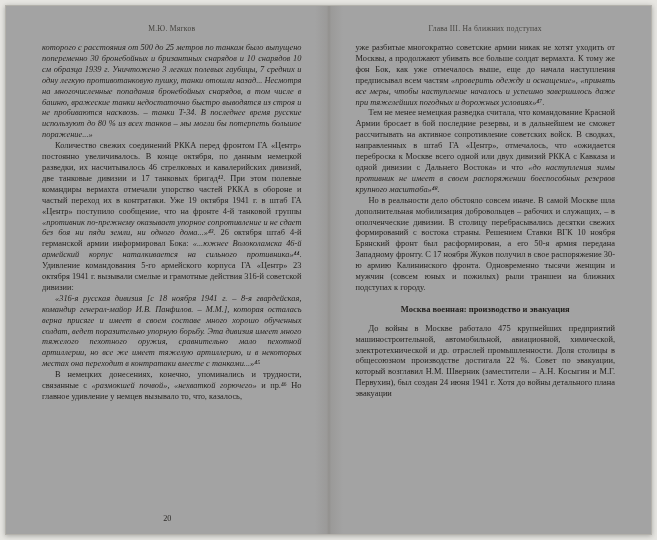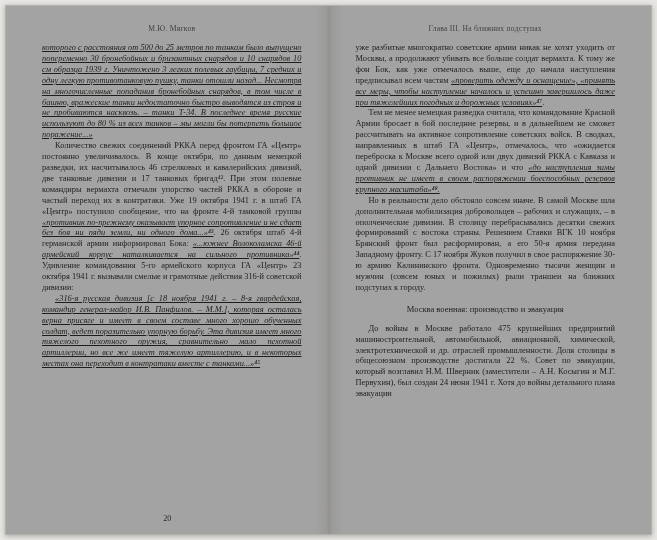--- a/index.html
+++ b/index.html
@@ -27,41 +27,42 @@
   .running-head{
     text-align:center;font-size:7.6px;color:#44423e;
     letter-spacing:.25px;margin-bottom:10px;white-space:nowrap;
   }
   .body{
     font-size:8.4px;line-height:10.9px;color:#201e1b;
     text-align:justify;
   }
   .para{margin:0;text-indent:13px;}
   .para.cont{text-indent:0;}
-  .it{font-style:italic;text-decoration:underline;}
+  .it{font-style:italic;}
   .subhead{
     margin:10px 0 9px;text-indent:0;text-align:center;
-    font-weight:normal;font-size:8.5px;
+    font-weight:bold;font-size:8.5px;
   }
   .page-num{
     position:absolute;bottom:11px;left:0;right:0;
     text-align:center;font-size:8.2px;color:#2c2a27;
   }
 </style>
 </head>
 <body>
 
 <div class="stage">
 
   <div class="page left">
     <div class="running-head">М.Ю. Мягков</div>
     <div class="body">
       <p class="para cont it">которого с расстояния от 500 до 25 метров по танкам было выпущено попеременно 30 бронебойных и бризантных снарядов и 10 снарядов 10 см образца 1939 г. Уничтожено 3 легких полевых гаубицы, 7 средних и одну легкую противотанковую пушку, танки отошли назад... Несмотря на многочисленные попадания бронебойных снарядов, в том числе в башню, вражеские танки недостаточно быстро выводятся из строя и не пробиваются насквозь. – танки Т-34. В последнее время русские используют до 80 % из всех танков – мы могли бы потерпеть большое поражение...»</p>
       <p class="para"><span>Количество свежих соединений РККА перед фронтом ГА «Центр» постоянно увеличивалось. В конце октября, по данным немецкой разведки, их насчитывалось 46 стрелковых и кавалерийских дивизий, две танковые дивизии и 17 танковых бригад⁴². При этом полевые командиры вермахта отмечали упорство частей РККА в обороне и частый переход их в контратаки. Уже 19 октября 1941 г. в штаб ГА «Центр» поступило сообщение, что на фронте 4-й танковой группы </span><span class="it">«противник по-прежнему оказывает упорное сопротивление и не сдает без боя ни пяди земли, ни одного дома...»⁴³</span><span>. 26 октября штаб 4-й германской армии информировал Бока: </span><span class="it">«...южнее Волоколамска 46-й армейский корпус наталкивается на сильного противника»⁴⁴</span><span>. Удивление командования 5-го армейского корпуса ГА «Центр» 23 октября 1941 г. вызывали смелые и грамотные действия 316-й советской дивизии:</span></p>
       <p class="para it">«316-я русская дивизия [с 18 ноября 1941 г. – 8-я гвардейская, командир генерал-майор И.В. Панфилов. – М.М.], которая осталась верна присяге и имеет в своем составе много хорошо обученных солдат, ведет поразительно упорную борьбу. Эта дивизия имеет много тяжелого пехотного оружия, сравнительно мало пехотной артиллерии, но все же имеет тяжелую артиллерию, и в некоторых местах она переходит в контратаки вместе с танками...»⁴⁵</p>
+      <p class="para"><span>В немецких донесениях, конечно, упоминались и трудности, связанные с </span><span class="it">«размокшей почвой», «нехваткой горючего»</span><span> и пр.⁴⁶ Но главное удивление у немцев вызывало то, что, казалось,</span></p>
     </div>
     <div class="page-num">20</div>
   </div>
 
   <div class="page right">
     <div class="running-head">Глава III. На ближних подступах</div>
     <div class="body">
       <p class="para cont"><span>уже разбитые многократно советские армии никак не хотят уходить от Москвы, а продолжают убивать все больше солдат вермахта. К тому же фон Бок, как уже отмечалось выше, еще до начала наступления предписывал всем частям </span><span class="it">«проверить одежду и оснащение», «принять все меры, чтобы наступление началось и успешно завершилось даже при тяжелейших погодных и дорожных условиях»⁴⁷</span><span>.</span></p>
       <p class="para"><span>Тем не менее немецкая разведка считала, что командование Красной Армии бросает в бой последние резервы, и в дальнейшем не сможет рассчитывать на активное сопротивление советских войск. В сводках, направленных в штаб ГА «Центр», отмечалось, что «ожидается переброска к Москве всего одной или двух дивизий РККА с Кавказа и одной дивизии с Дальнего Востока» и что </span><span class="it">«до наступления зимы противник не имеет в своем распоряжении боеспособных резервов крупного масштаба»⁴⁸.</span></p>
       <p class="para">Но в реальности дело обстояло совсем иначе. В самой Москве шла дополнительная мобилизация добровольцев – рабочих и служащих, – в ополченческие дивизии. В столицу перебрасывались десятки свежих формирований с востока страны. Решением Ставки ВГК 10 ноября Брянский фронт был расформирован, а его 50-я армия передана Западному фронту. С 17 ноября Жуков получил в свое распоряжение 30-ю армию Калининского фронта. Одновременно тысячи женщин и мужчин (совсем юных и пожилых) рыли траншеи на ближних подступах к городу.</p>

